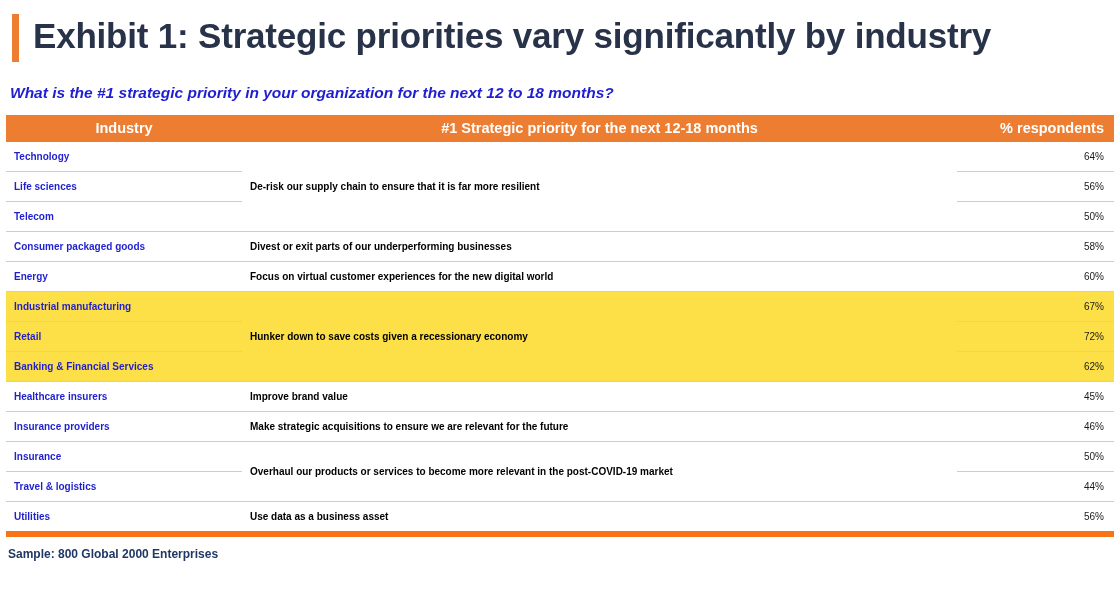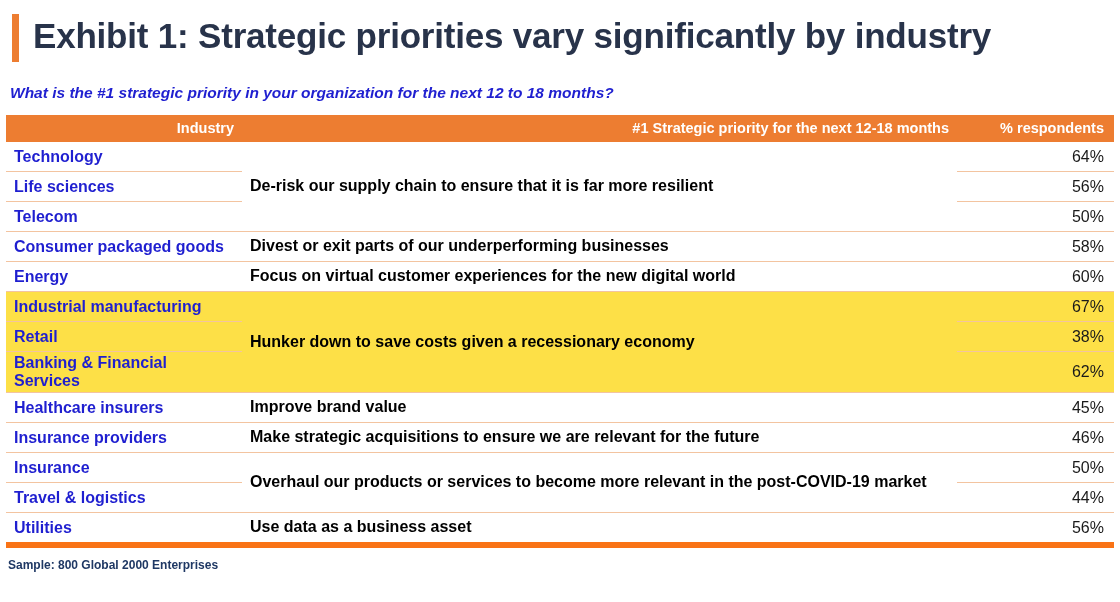--- a/index.html
+++ b/index.html
@@ -68,32 +68,32 @@
   }
   table.grid col.c-ind   { width: 236px; }
   table.grid col.c-prio  { width: 715px; }
   table.grid col.c-pct   { width: 157px; }
 
   thead th {
     background: #ed7d31;
     color: #ffffff;
     font-size: 14.5px;
     font-weight: bold;
-    text-align: right;
+    text-align: center;
     padding: 5px 8px 6px 8px;
     border: none;
     vertical-align: middle;
   }
   thead th.pct {
     text-align: right;
     padding-right: 10px;
   }
 
   tbody td {
-    font-size: 16px;
+    font-size: 10px;
     padding: 2px 8px;
     height: 25px;
     vertical-align: middle;
     border-bottom: 1px solid #f3c4a0;
   }
   td.ind {
     color: #1f1fd0;
     font-weight: bold;
     padding-left: 8px;
   }
@@ -178,21 +178,21 @@
           <td class="pct">60%</td>
         </tr>
 
         <tr class="hl">
           <td class="ind">Industrial manufacturing</td>
           <td class="prio spanned" rowspan="3">Hunker down to save costs given a recessionary economy</td>
           <td class="pct">67%</td>
         </tr>
         <tr class="hl">
           <td class="ind">Retail</td>
-          <td class="pct">38%</td>
+          <td class="pct">72%</td>
         </tr>
         <tr class="hl">
           <td class="ind">Banking &amp; Financial Services</td>
           <td class="pct">62%</td>
         </tr>
 
         <tr>
           <td class="ind">Healthcare insurers</td>
           <td class="prio">Improve brand value</td>
           <td class="pct">45%</td>

